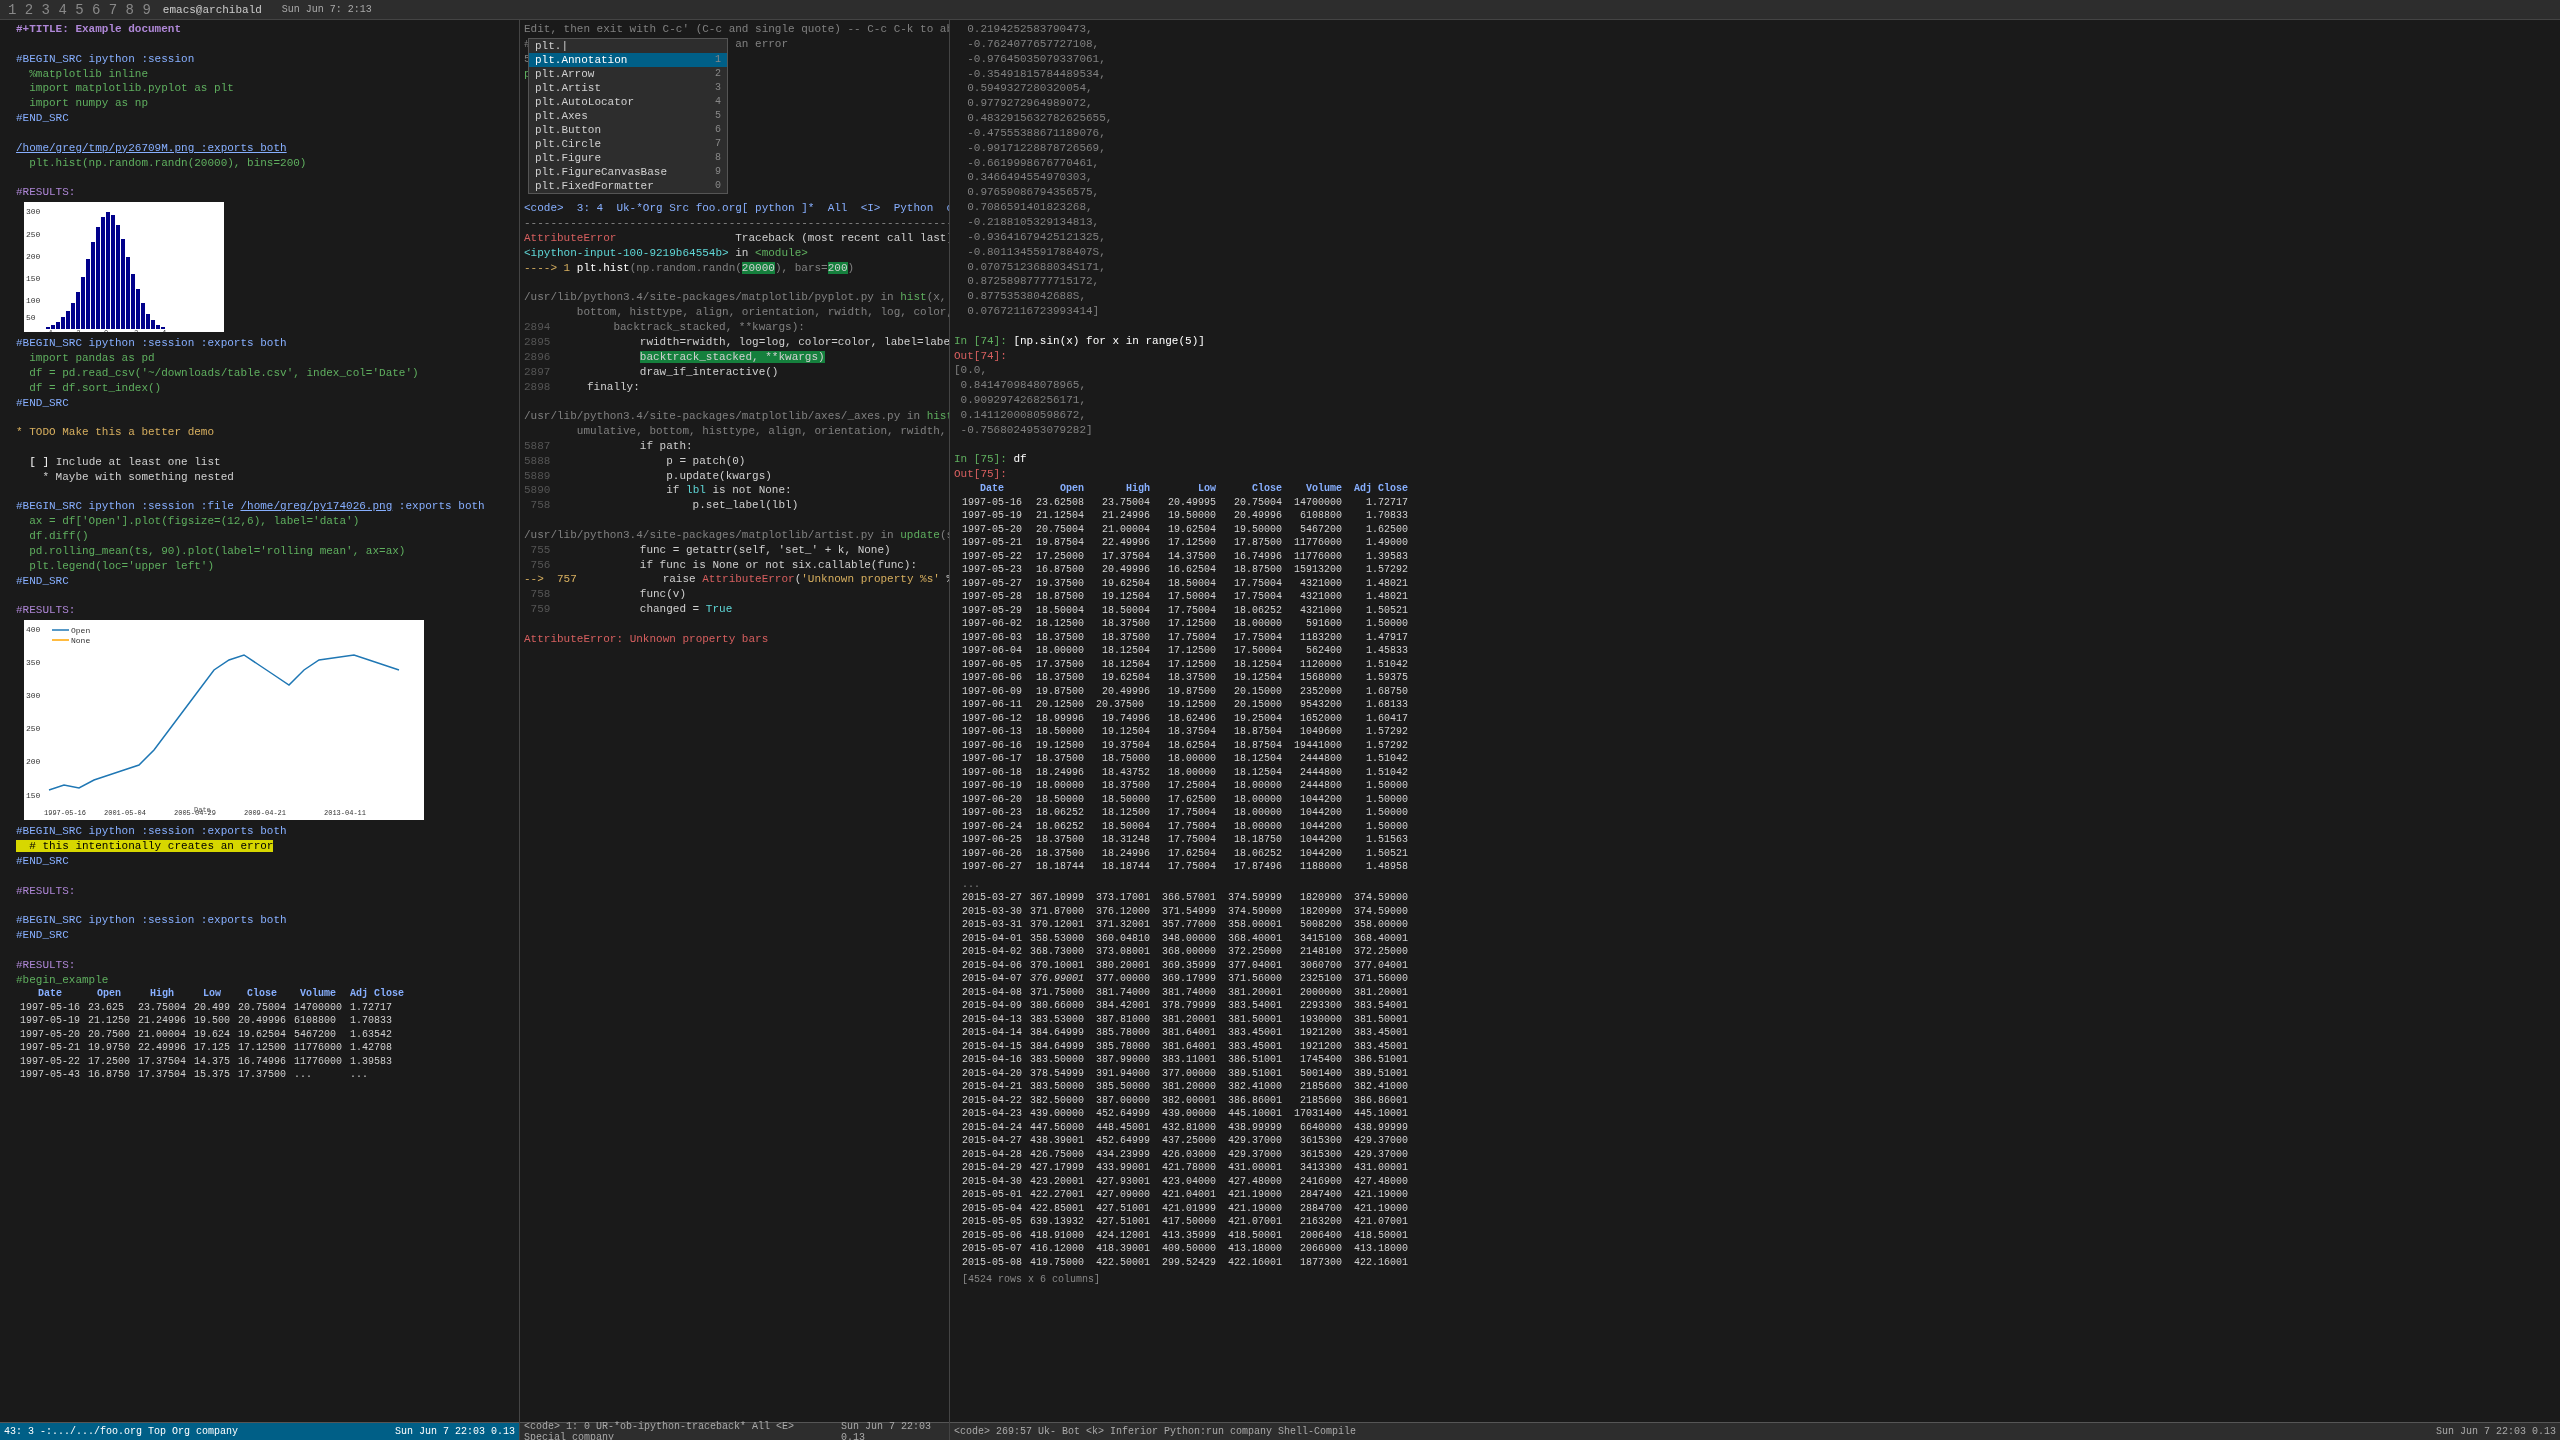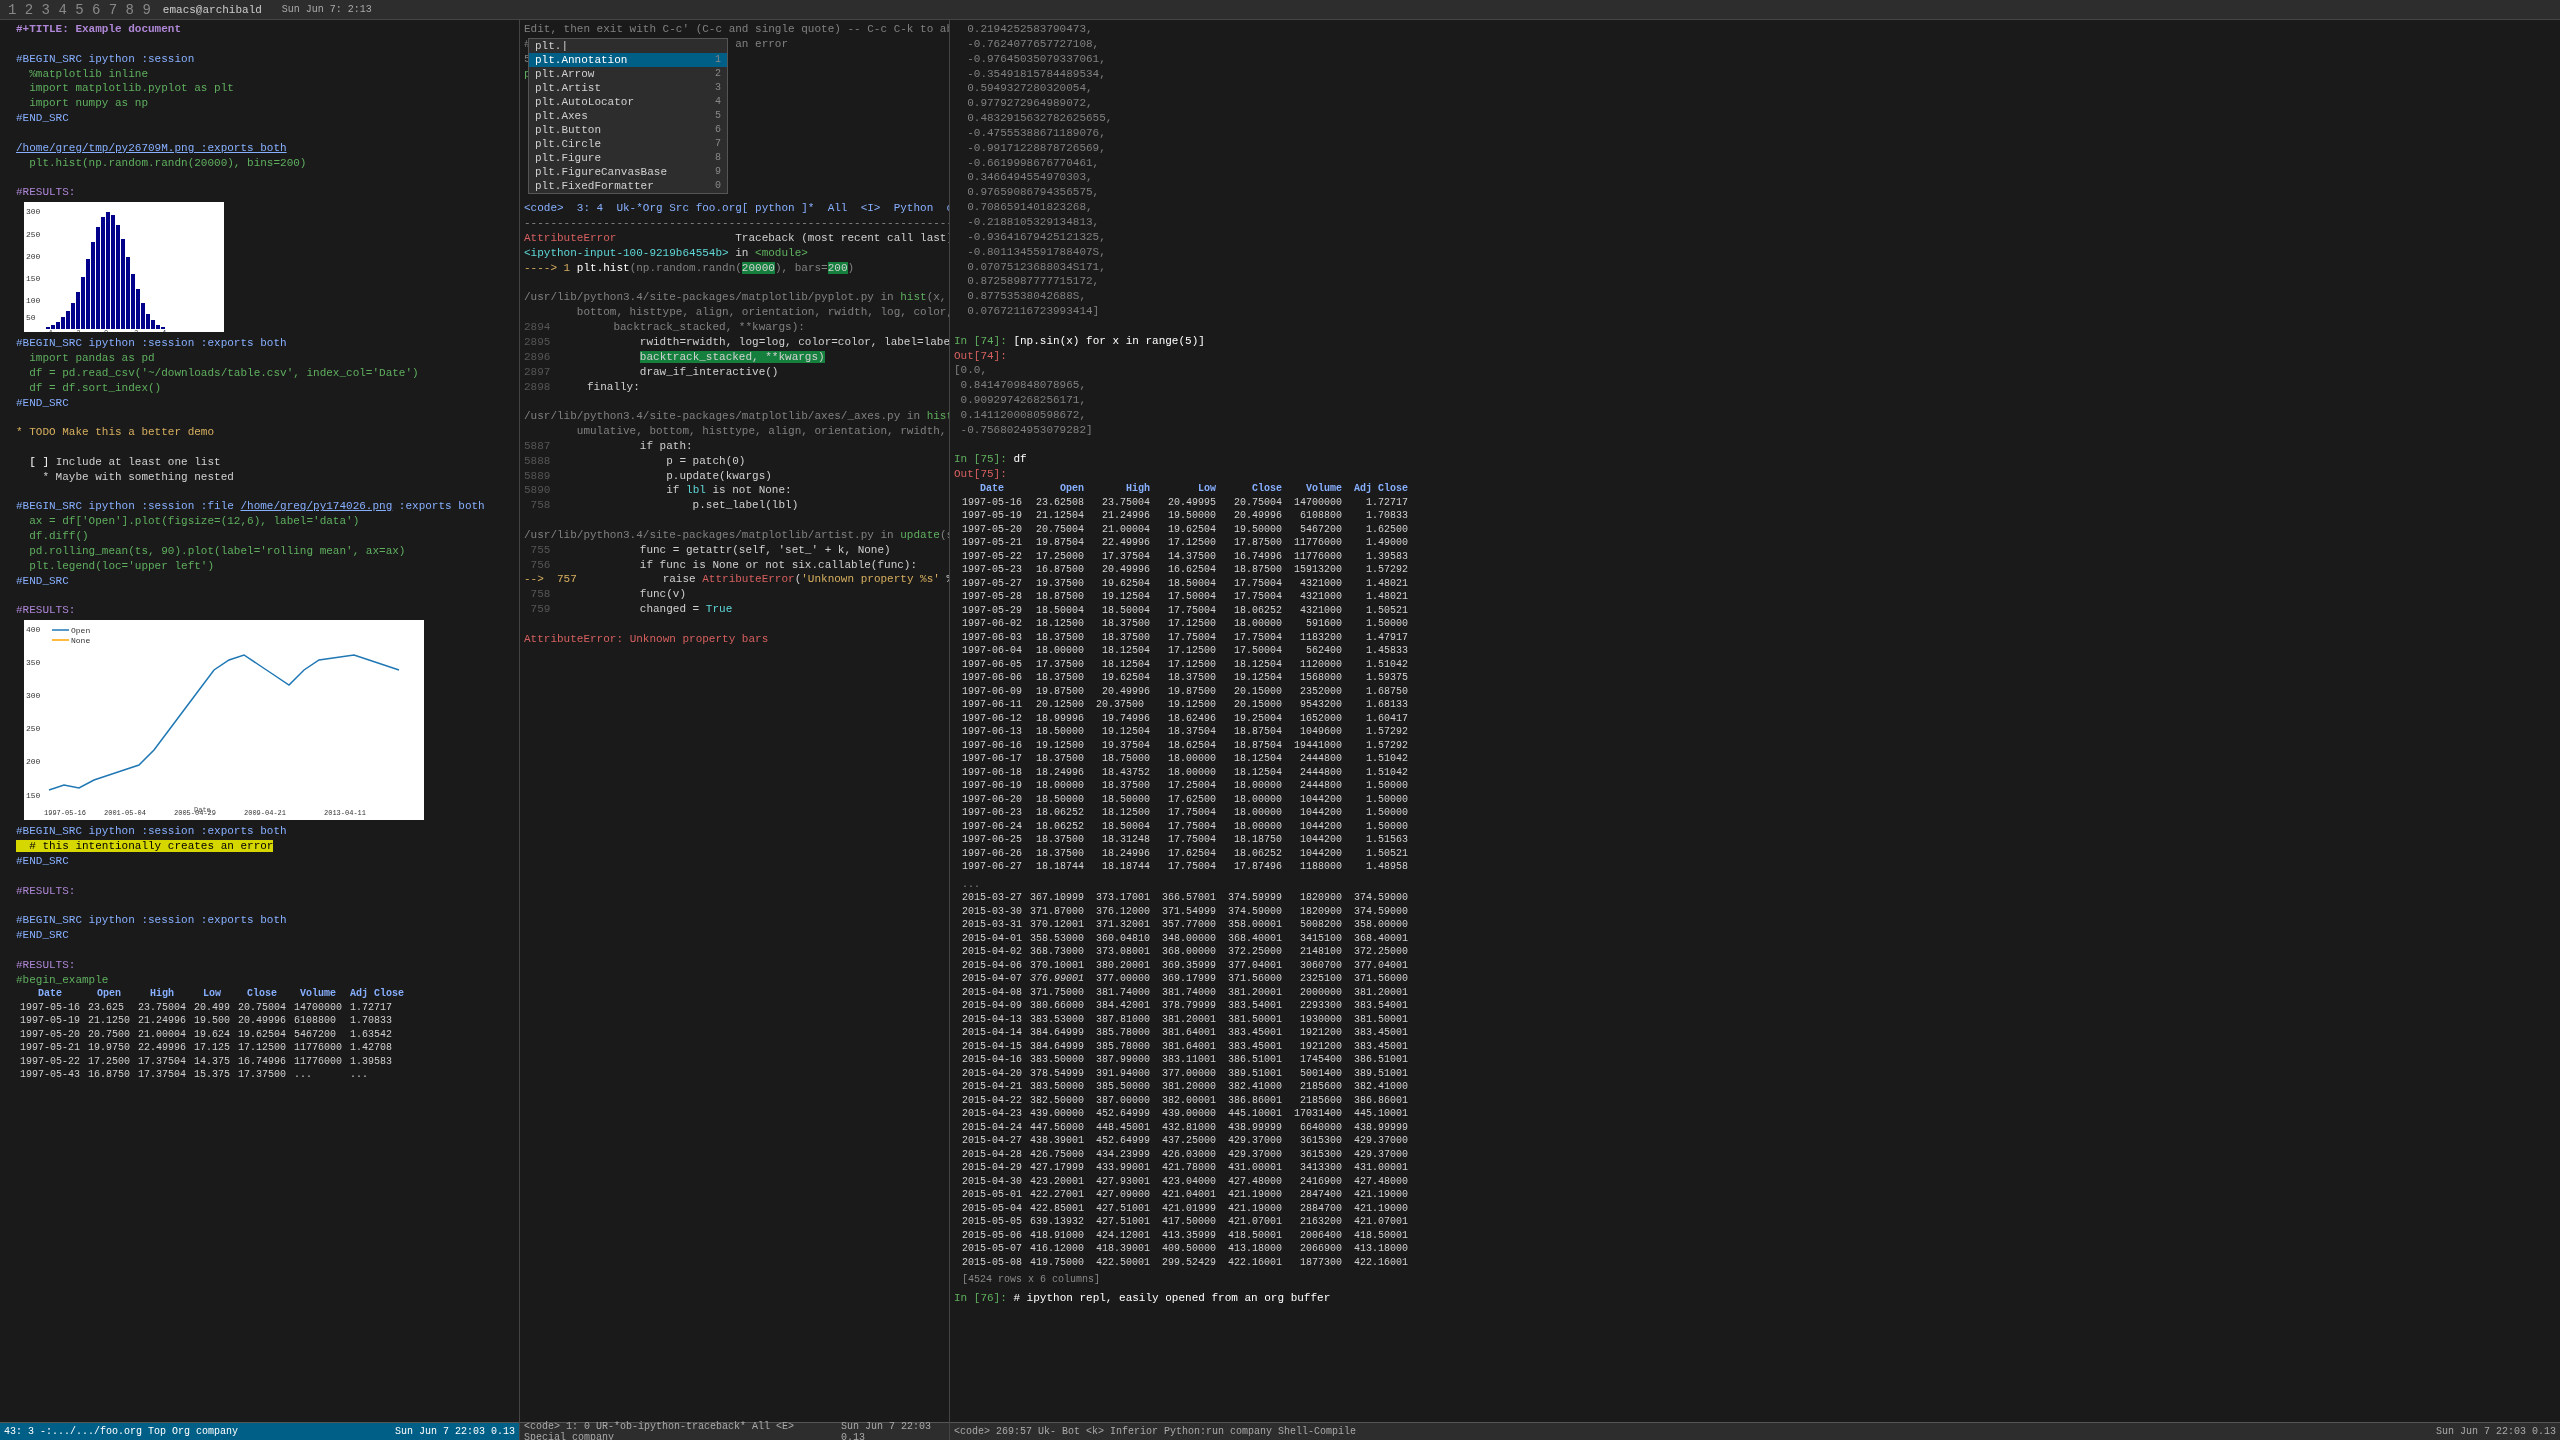--- a/index.html
+++ b/index.html
@@ -986,21 +986,20 @@
               <td style="text-align:right;padding-right:8px;">422.16001</td>
               <td style="text-align:right;padding-right:8px;">1877300</td>
               <td style="text-align:right;padding-right:8px;">422.16001</td>
             </tr>
         <tr>
               <td colspan="7" style="color:#888; padding-top:4px;">[4524 rows x 6 columns]</td>
             </tr>
       </tbody>
         </table>
 
-      <pre style="margin-top:4px;"><span class="c-green">In [76]:</span> <span class="c-white"># ipython repl, easily opened from an org buffer</span></pre>
     </div>
 
     <div class="status-bar">
       <span>&lt;code&gt; 269:57  Uk-  Bot  &lt;k&gt;  Inferior Python:run  company  Shell-Compile</span>
       <span style="margin-left:auto;">Sun Jun  7 22:03 0.13</span>
     </div>
   </div>
 
 </div>
 

